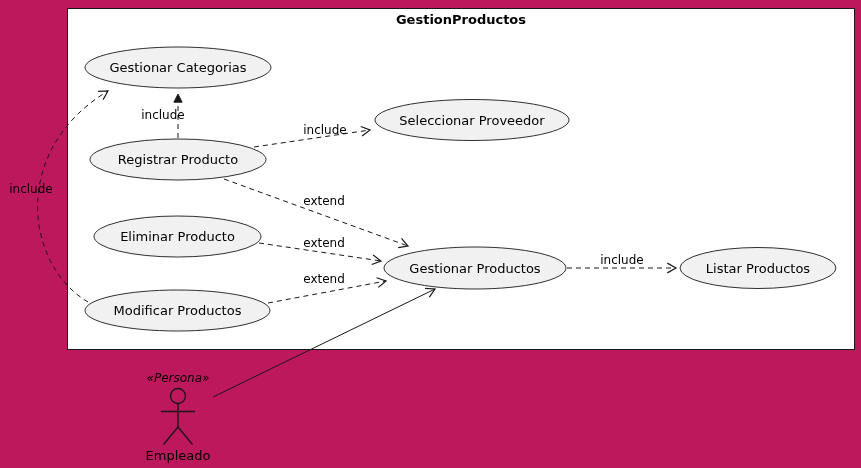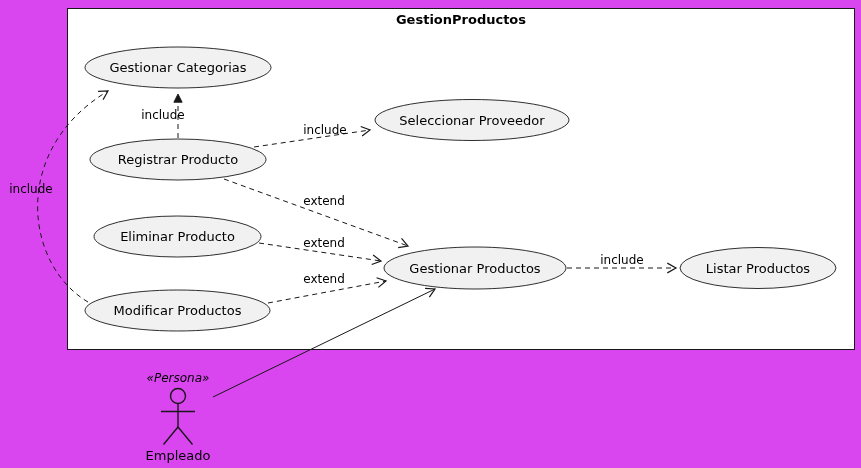--- a/index.html
+++ b/index.html
@@ -4,21 +4,21 @@
 <style>
   html, body {
     margin: 0;
     padding: 0;
     background: #ffffff;
   }
   .canvas {
     position: relative;
     width: 861px;
     height: 468px;
-    background: #d946ef;
+    background: #be185d;
     overflow: hidden;
   }
   svg text {
     font-family: "DejaVu Sans", sans-serif;
     fill: #000000;
   }
   .node-label  { font-size: 13px; }
   .edge-label  { font-size: 12px; }
   .boundary-title { font-size: 13px; font-weight: bold; }
   .stereotype  { font-size: 12px; font-style: italic; }

